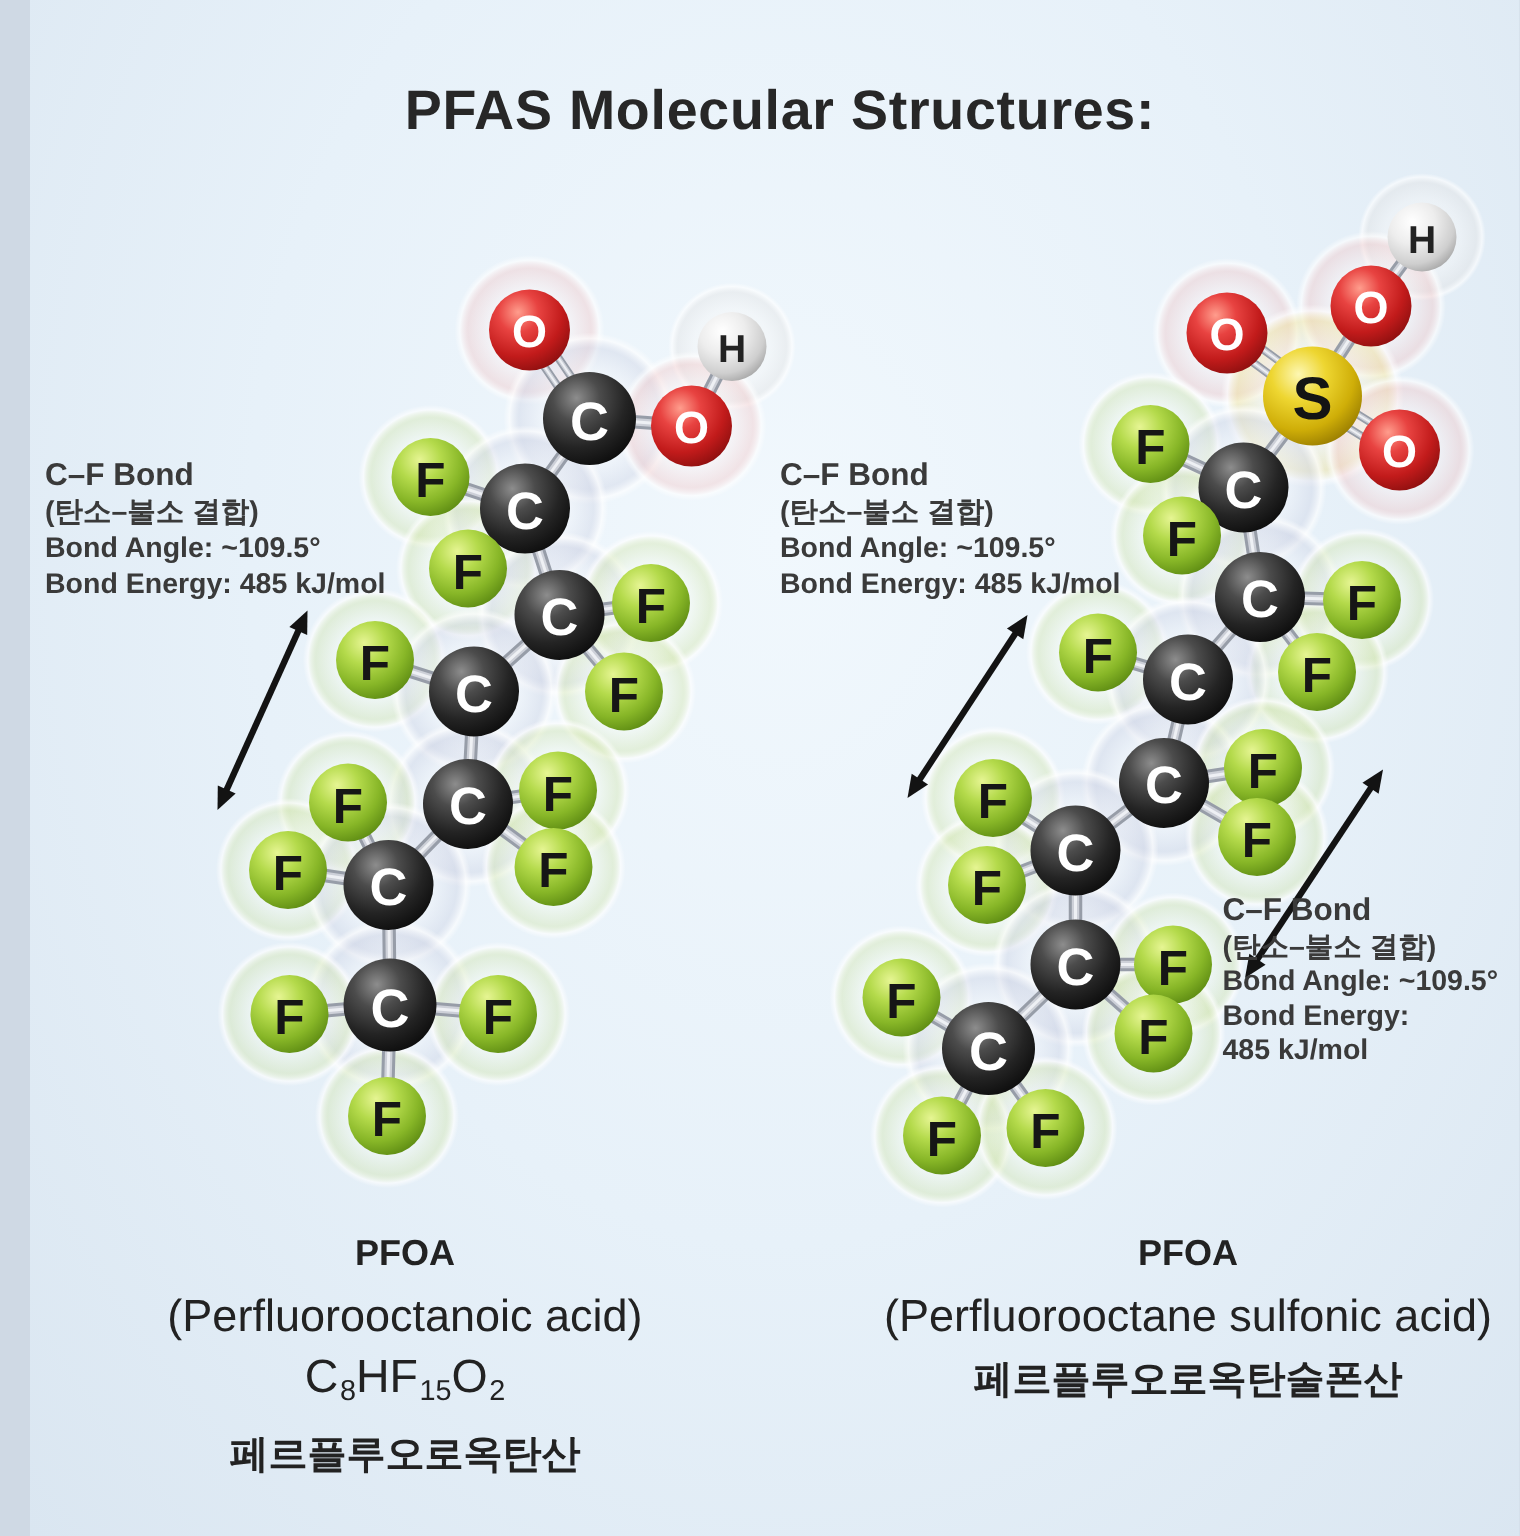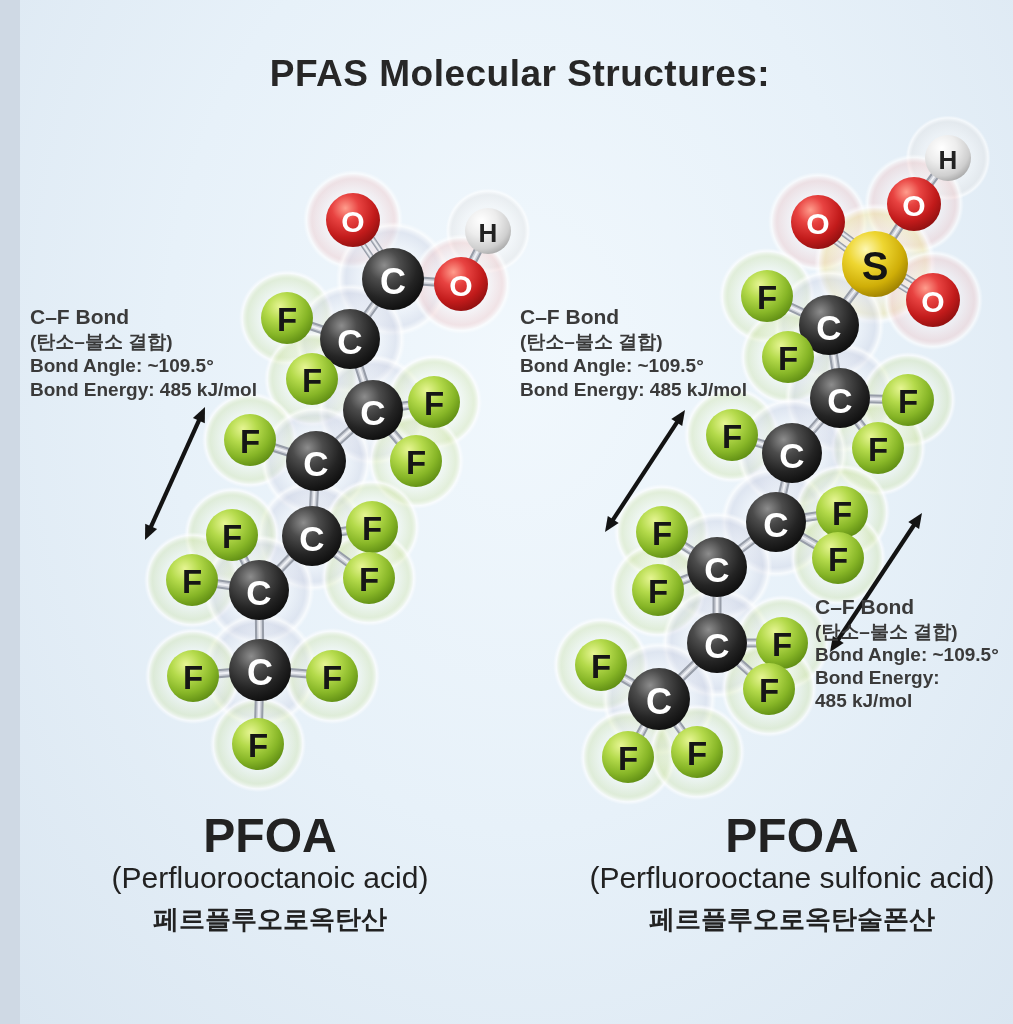--- a/index.html
+++ b/index.html
@@ -16,21 +16,21 @@
   .ann{position:absolute;text-align:left;color:#3a3a3a;font-weight:700;}
   .ann .l1{font-size:21px;line-height:26px;}
   .ann .l {font-size:19px;line-height:24px;}
   .ann1{left:10px;top:304px;width:260px;}
   .ann2{left:500px;top:304px;width:260px;}
   .ann3{left:795px;top:594px;width:225px;}
   .ann3 .l{line-height:23px;}
   .mol-label{position:absolute;text-align:center;color:#222;}
   .label-pfoa{left:55px;top:814px;width:390px;}
   .label-pfos{left:542px;top:814px;width:460px;}
-  .mol-name{font-size:48px;font-weight:700;line-height:44px;}
+  .mol-name{font-size:24px;font-weight:700;line-height:44px;}
   .mol-fullname{font-size:30px;font-weight:400;line-height:40px;}
   .mol-formula{font-size:31px;font-weight:400;line-height:40px;}
   .mol-formula sub{font-size:0.62em;vertical-align:-0.28em;margin-left:1px;}
   .mol-korean{font-size:26px;font-weight:700;line-height:42px;}
 </style>
 </head>
 <body>
 
 <div class="stage">
 
@@ -536,20 +536,21 @@
     <div class="l1">C–F Bond</div>
     <div class="l">(탄소–불소 결합)</div>
     <div class="l">Bond Angle: ~109.5°</div>
     <div class="l">Bond Energy:</div>
     <div class="l">485 kJ/mol</div>
   </div>
 
   <div class="mol-label label-pfoa">
     <div class="mol-name">PFOA</div>
     <div class="mol-fullname">(Perfluorooctanoic acid)</div>
+    <div class="mol-formula"><span>C</span><sub>8</sub><span>HF</span><sub>15</sub><span>O</span><sub>2</sub></div>
     <div class="mol-korean">페르플루오로옥탄산</div>
   </div>
 
   <div class="mol-label label-pfos">
     <div class="mol-name">PFOA</div>
     <div class="mol-fullname">(Perfluorooctane sulfonic acid)</div>
     <div class="mol-korean">페르플루오로옥탄술폰산</div>
   </div>
 
 </div>

